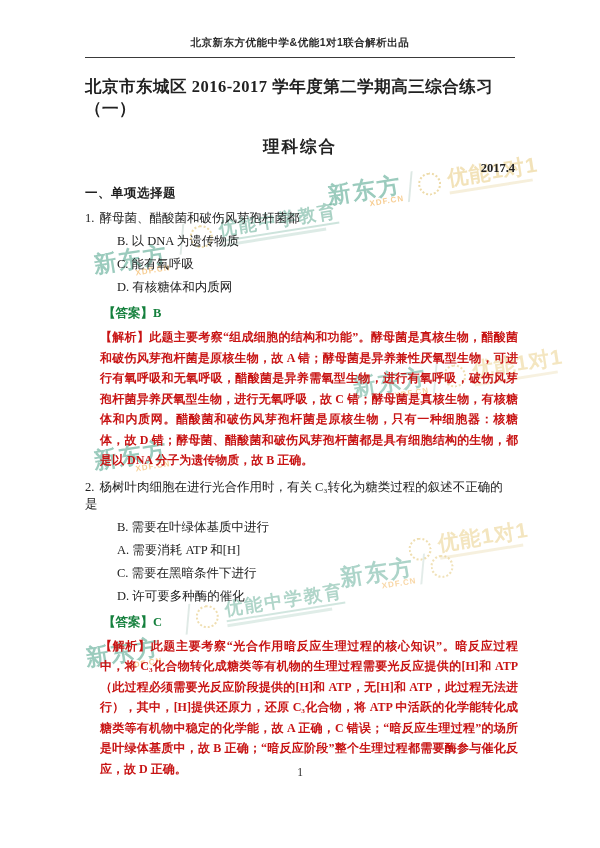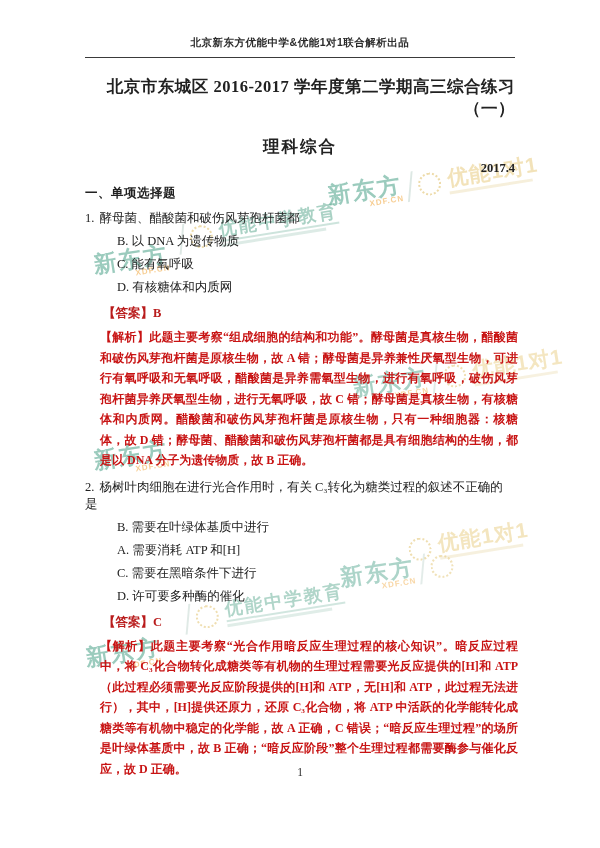--- a/index.html
+++ b/index.html
@@ -13,35 +13,35 @@
   }
   .content{position:relative;z-index:1;padding:36px 85px 0 85px;}
 
   .doc-header{
     font-family:"Liberation Sans","DejaVu Sans",sans-serif;
     font-weight:bold;font-size:10.5px;text-align:center;color:#2b2b2b;
     letter-spacing:.5px;
   }
   .header-rule{border:none;border-top:1.6px solid #3a3a3a;margin:7px 0 0 0;}
 
-  .doc-title{font-size:16.5px;font-weight:bold;text-align:right;margin-top:18px;letter-spacing:.5px;}
+  .doc-title{font-size:16.5px;font-weight:bold;text-align:left;margin-top:18px;letter-spacing:.5px;}
   .doc-subtitle{font-size:16.5px;font-weight:bold;text-align:center;margin-top:16px;letter-spacing:2px;}
   .doc-date{font-size:12.5px;font-weight:bold;text-align:right;margin-top:3px;}
 
   .section-heading{
     font-family:"Liberation Sans","DejaVu Sans",sans-serif;
     font-weight:bold;font-size:12.5px;margin-top:9px;letter-spacing:.5px;
   }
 
   .q-stem{font-size:12.5px;margin-top:8px;line-height:17px;}
   .q-num{margin-right:5px;}
   .q-option{font-size:12.5px;margin:6px 0 0 32px;line-height:17px;}
 
   .answer-line{
-    font-size:12.5px;font-weight:bold;color:#b91c1c;
+    font-size:12.5px;font-weight:bold;color:#15803d;
     margin:9px 0 0 18px;line-height:17px;
   }
   .analysis{
     font-size:12px;font-weight:bold;color:#c81414;
     margin:5px 12px 0 15px;width:418px;
     line-height:20.5px;text-align:justify;
   }
 
   .page-number{
     position:absolute;left:0;right:0;top:766px;z-index:1;

